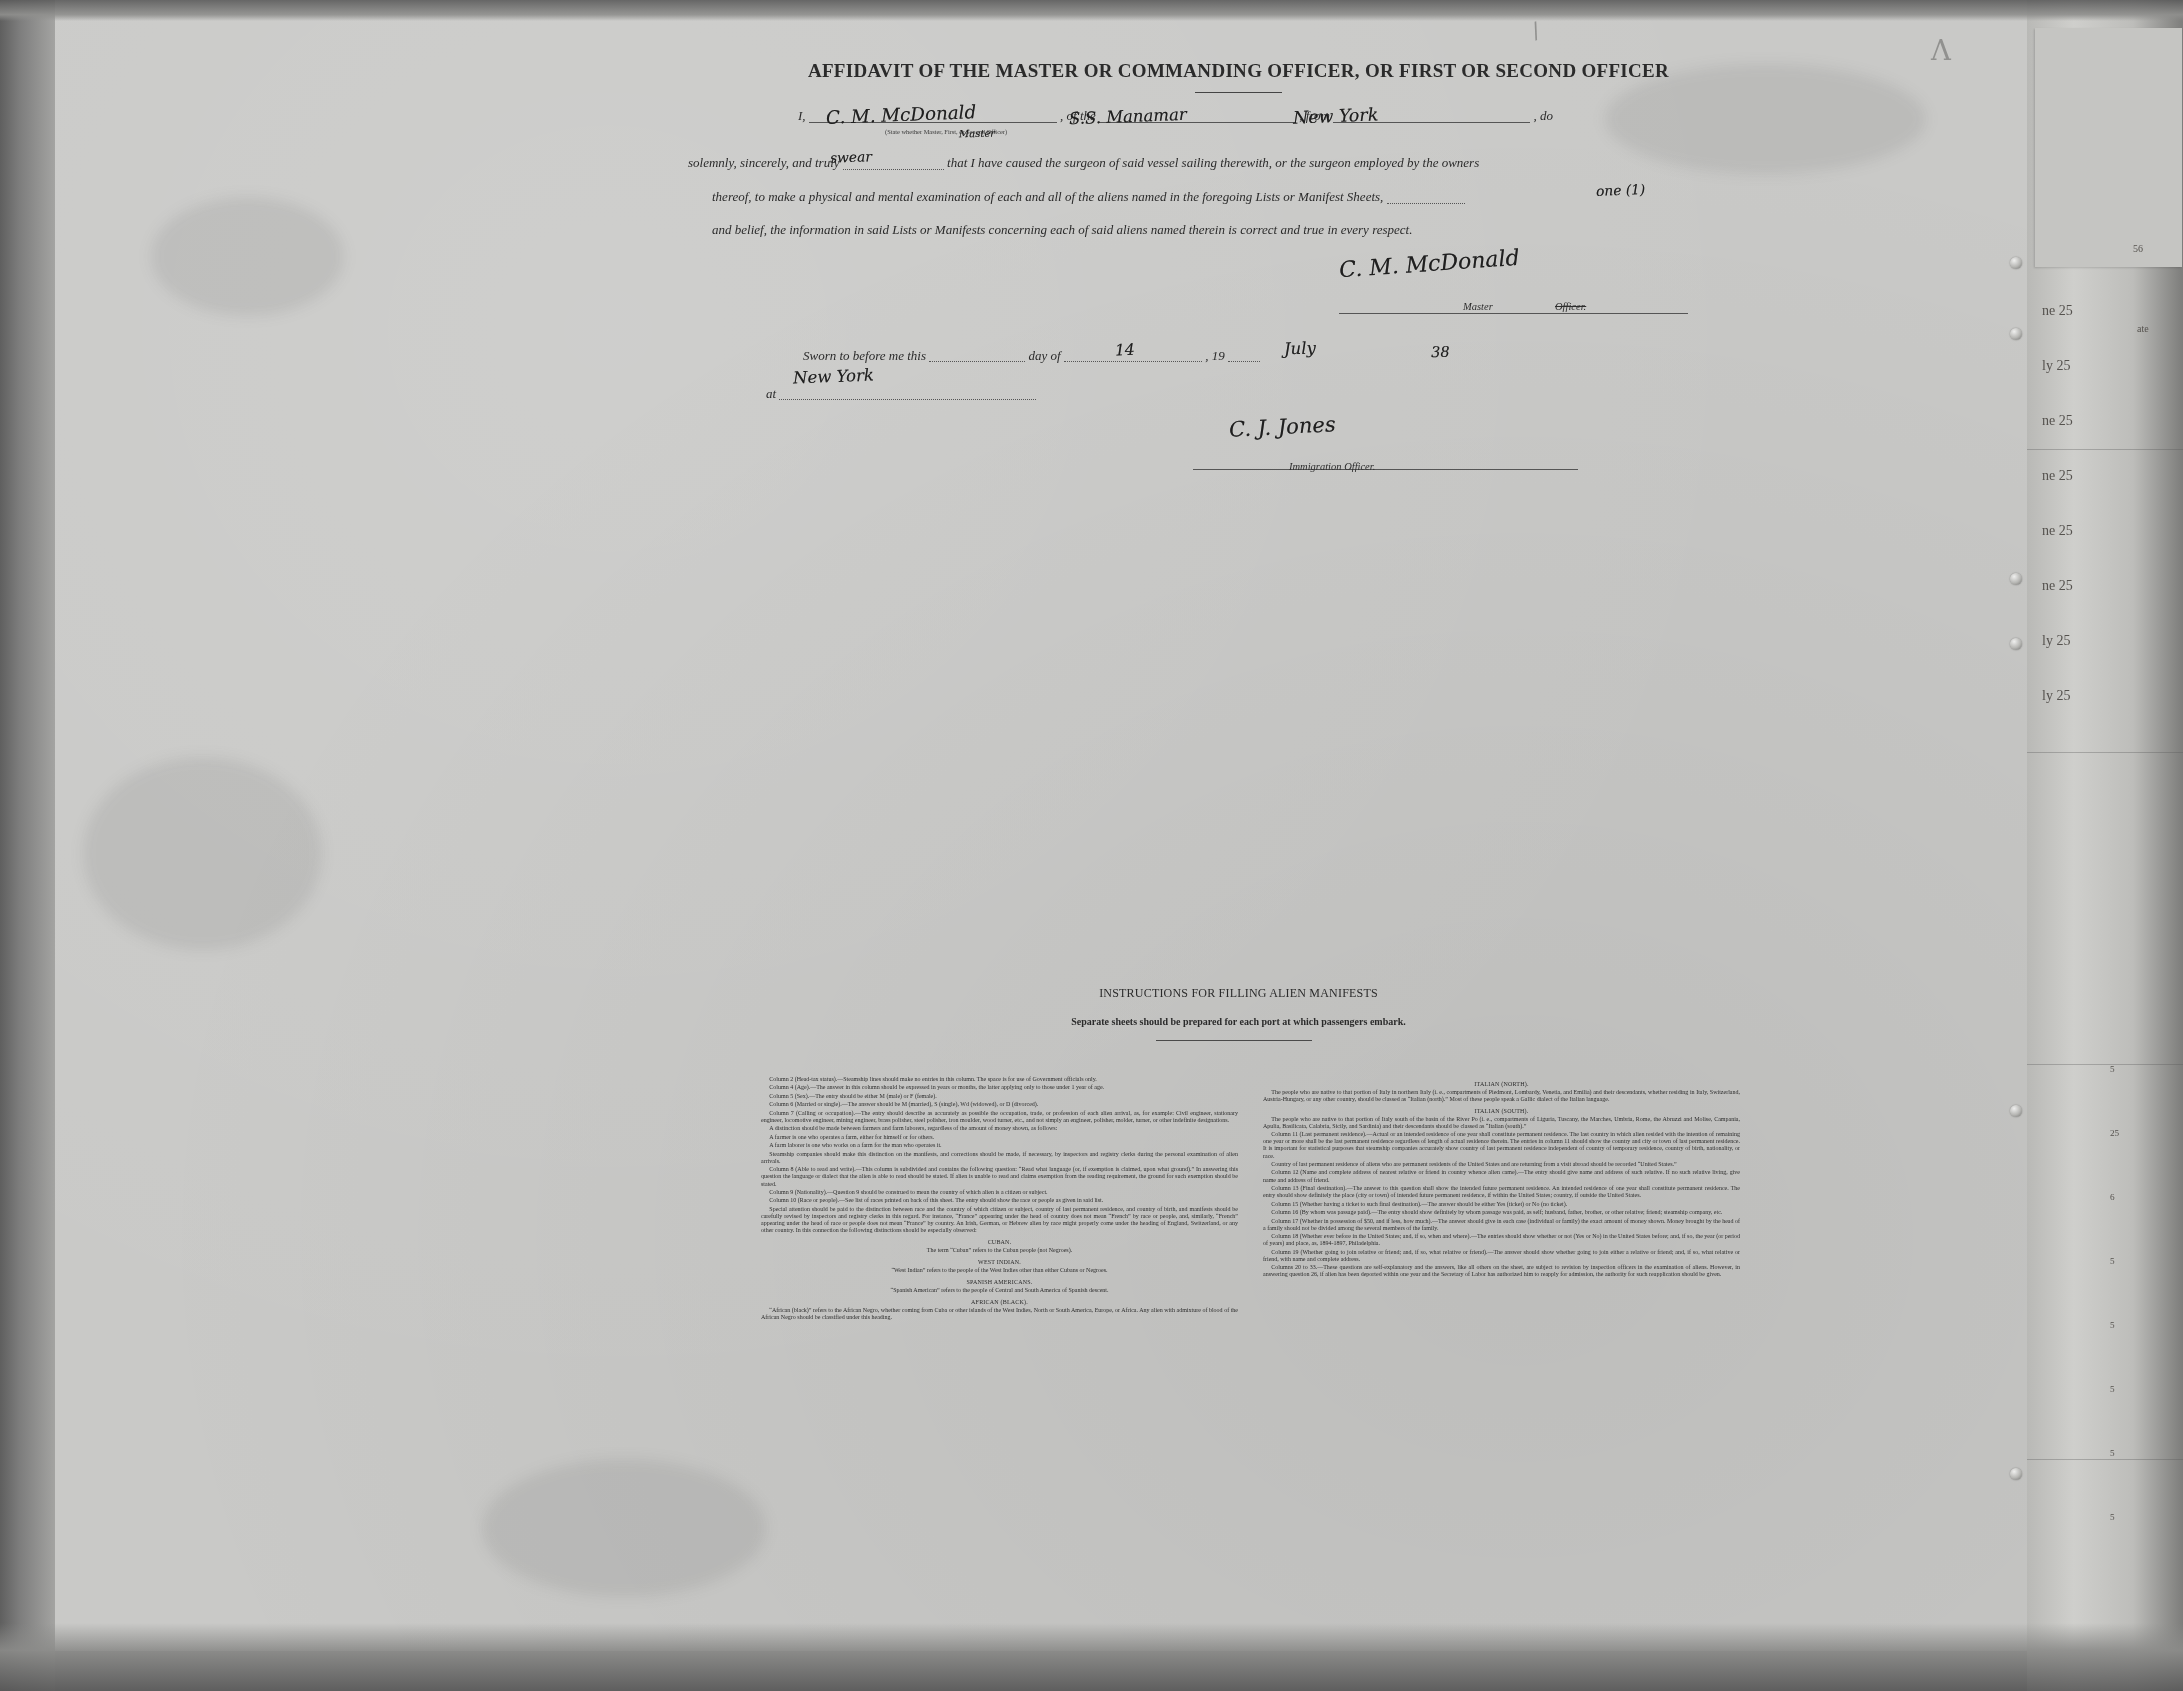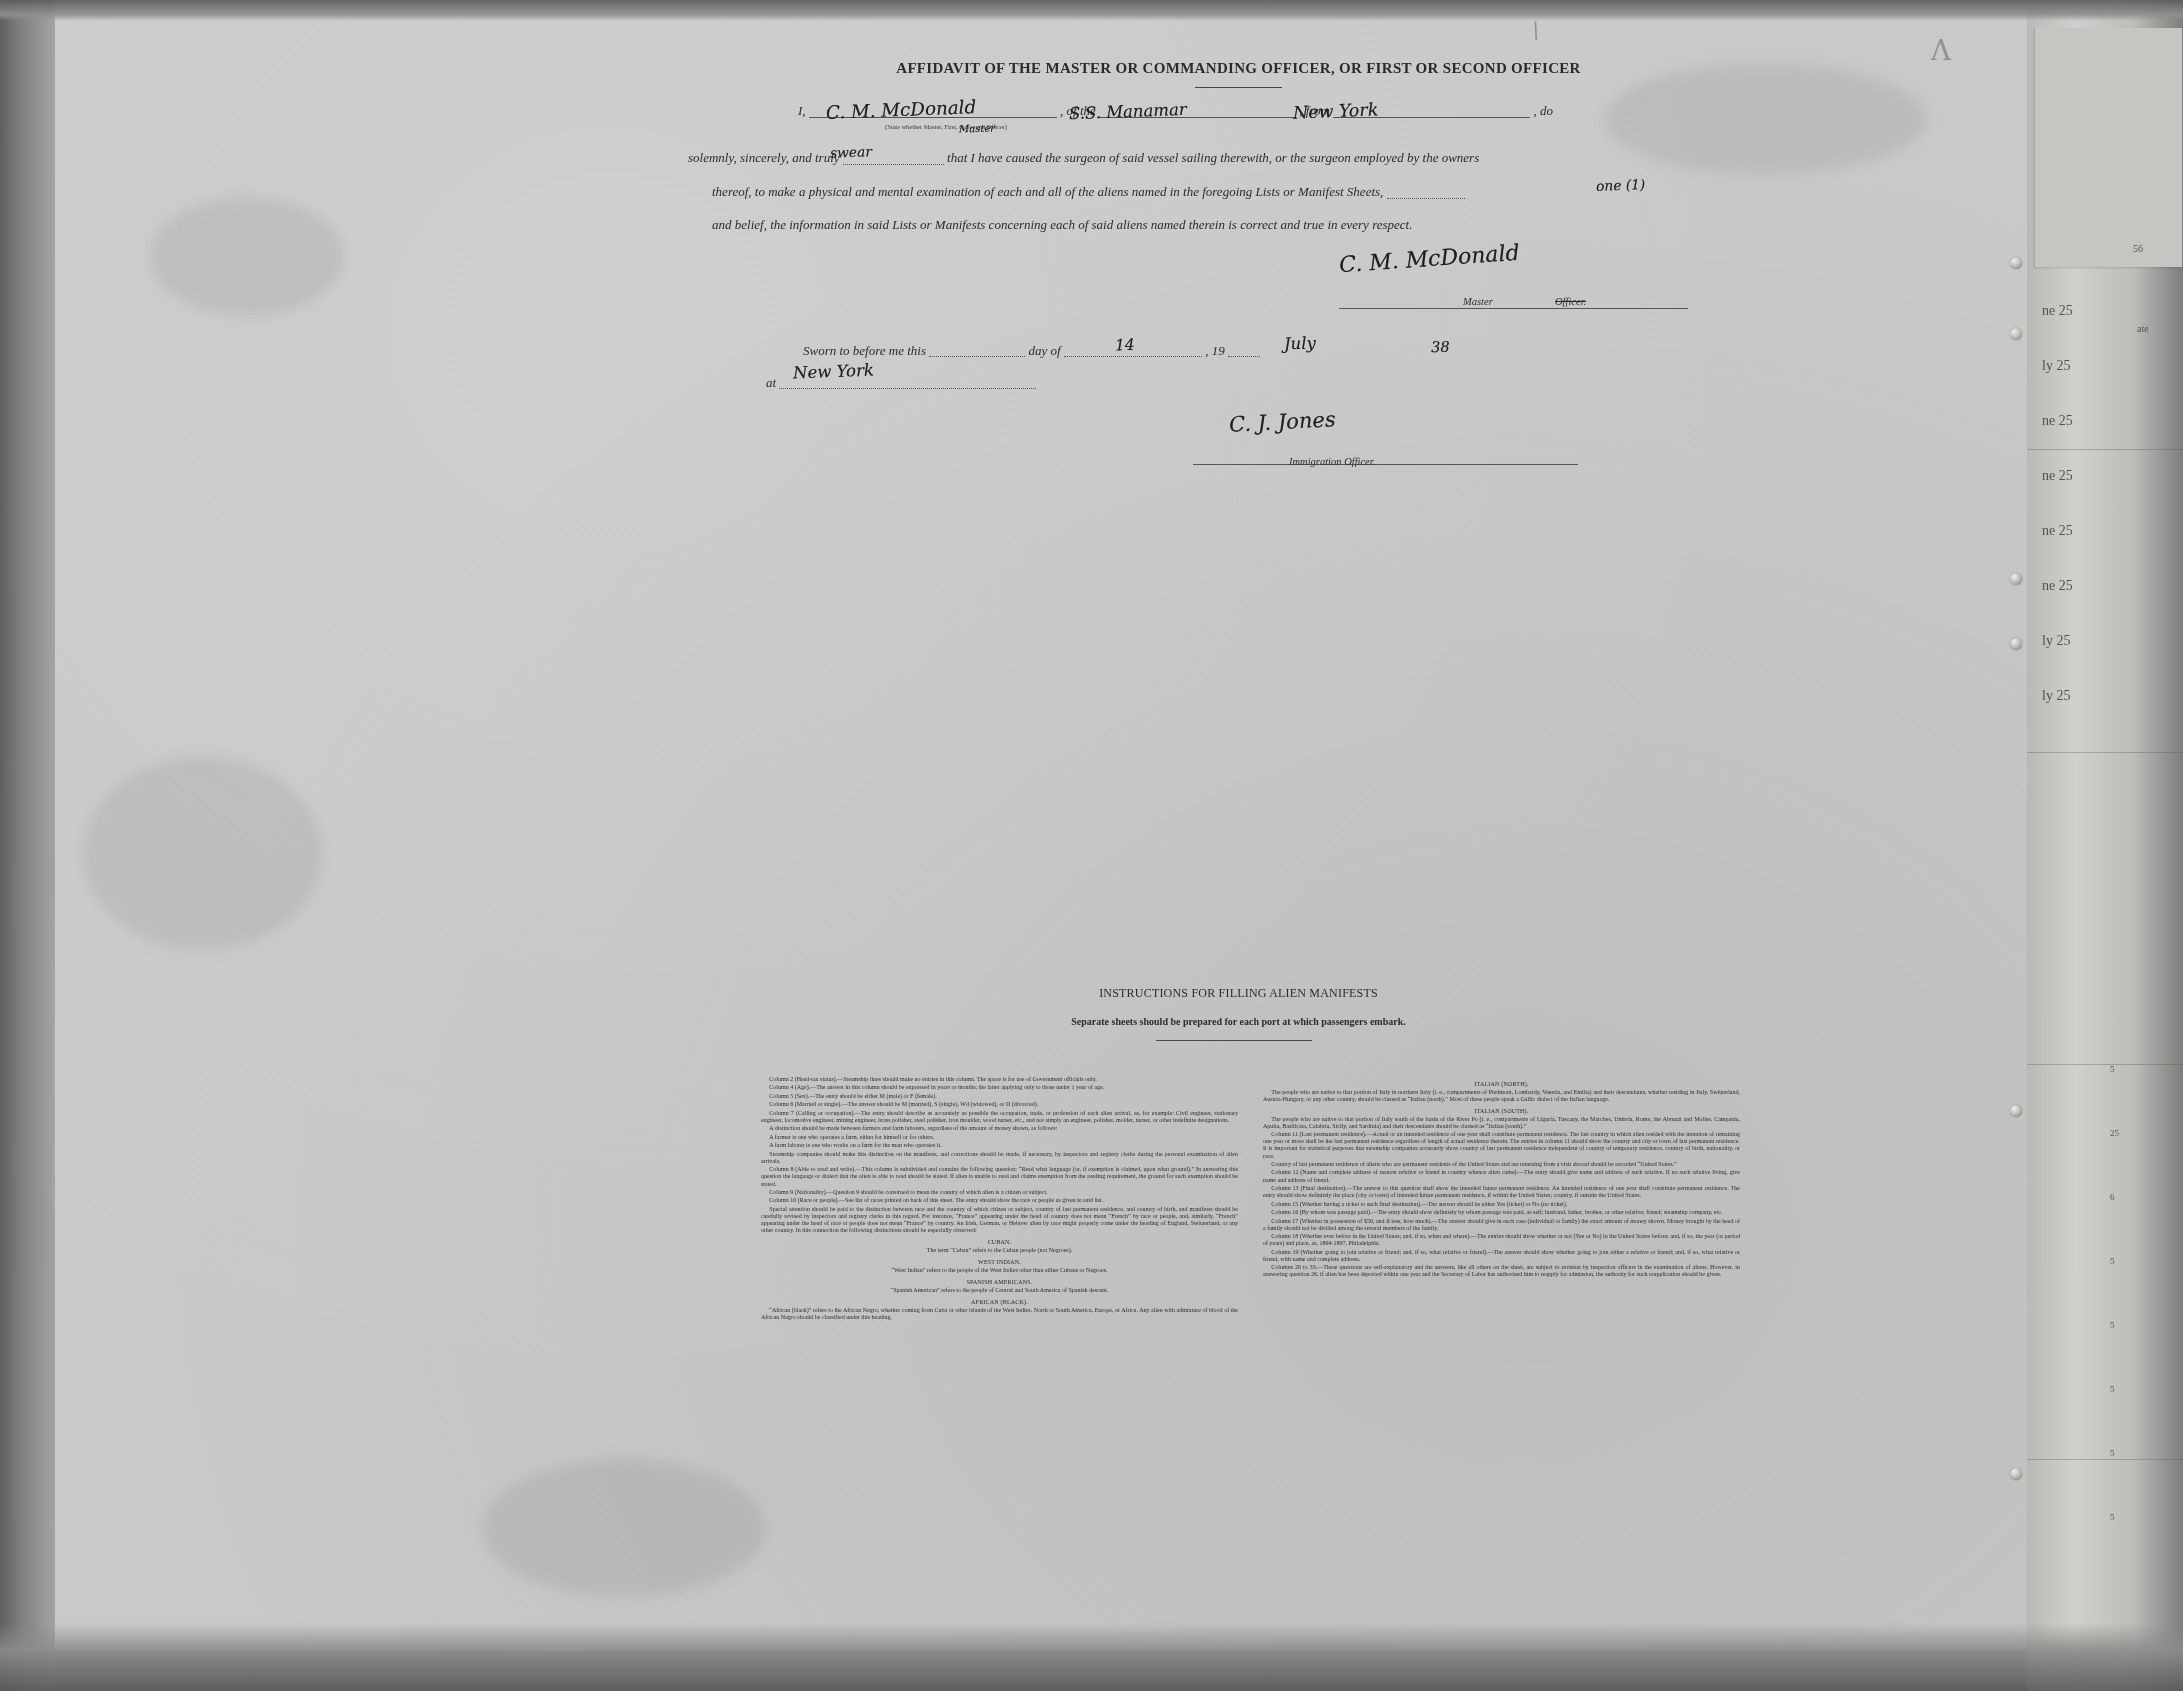--- a/index.html
+++ b/index.html
@@ -98,21 +98,21 @@
   
   .doc {
     position: absolute;
     left: 688px;
     top: 60px;
     width: 1101px;
     color: #2b2b2b;
   }
   .main-title {
     text-align: center;
-    font-size: 15px;
+    font-size: 19px;
     letter-spacing: 0.3px;
     font-weight: bold;
     font-variant: small-caps;
     white-space: nowrap;
   }
   .rule-short {
     width: 87px;
     height: 0.9px;
     background: #444;
     margin: 10px auto 15.6px auto;
@@ -347,21 +347,21 @@
         <span class="dotline" style="width:96px;"></span>
         <span>day of</span>
         <span class="dotline" style="width:138px;"></span>
         <span>, 19</span>
         <span class="dotline" style="width:32px;"></span>
       </div>
       <div class="hw" style="left:427px; top:-6.4px; font-size:15.6px;">14</div>
       <div class="hw" style="left:596px; top:-8.3px; font-size:16.5px;">July</div>
       <div class="hw" style="left:743px; top:-4.6px; font-size:14.7px;">38</div>
 
-      <div class="body-line" style="position:absolute; left:78px; top:32px;">
+      <div class="body-line" style="position:absolute; left:78px; top:38px;">
         <span>at</span>
         <span class="dotline" style="width:257px;"></span>
       </div>
       <div class="hw" style="left:105px; top:19px; font-size:16.5px;">New York</div>
     </div>
 
     <div style="position:relative; height:69px;">
       <div class="hw" style="left:541px; top:-1.8px; font-size:21px; transform:rotate(-3deg);">C. J. Jones</div>
       <div class="solidline" style="position:absolute; left:505px; top:39px; width:385px;"></div>
       <div class="sig-label" style="left:601px; top:44px;">Immigration Officer.</div>

